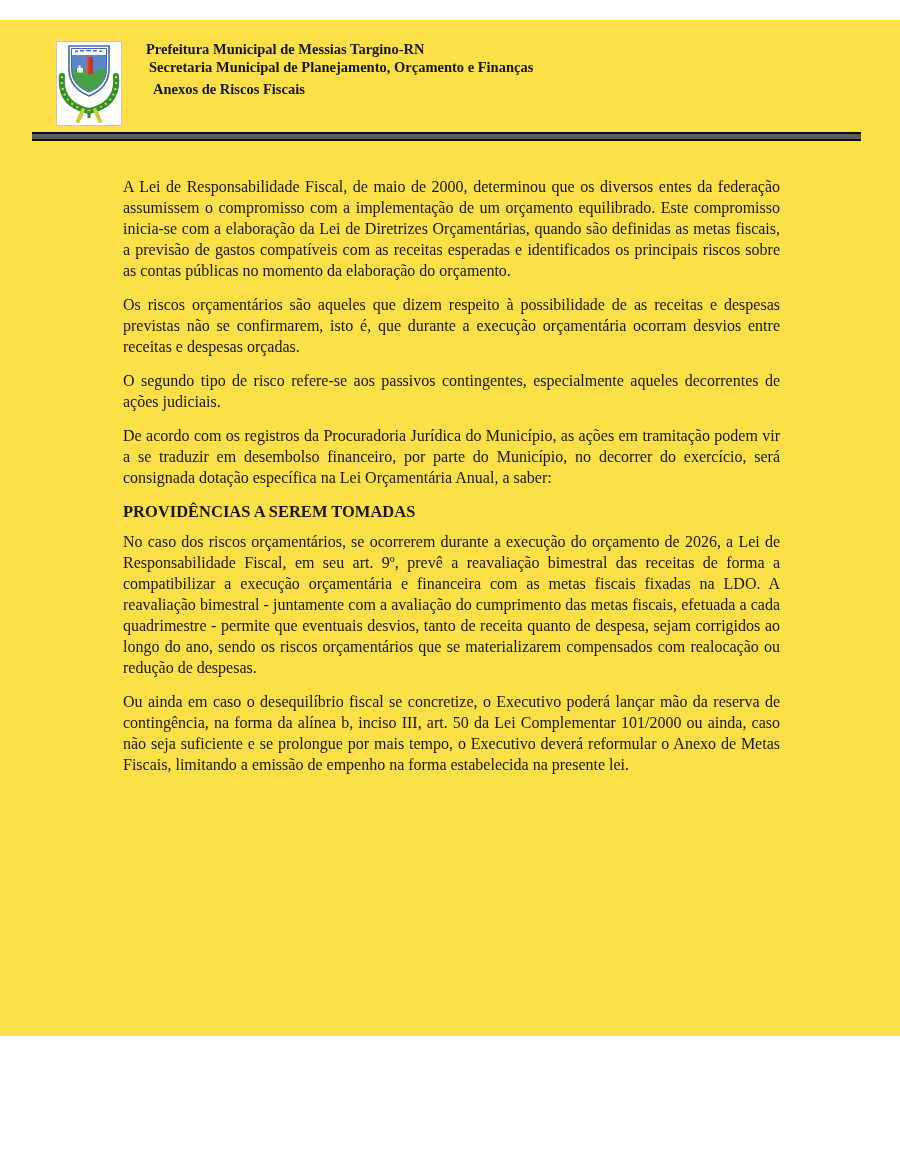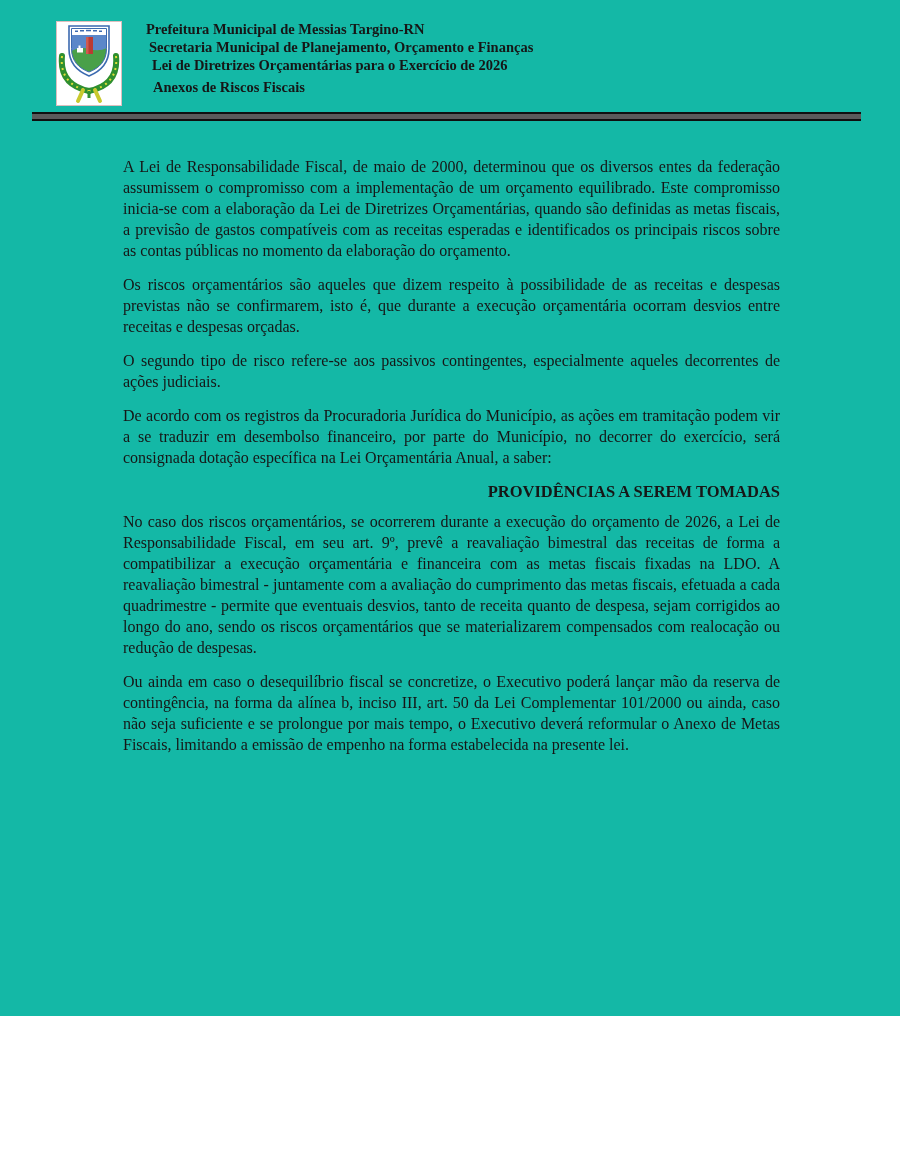--- a/index.html
+++ b/index.html
@@ -1,24 +1,25 @@
 <!DOCTYPE html>
 <html><head>
 <meta charset="utf-8">
 <style>
   * { margin: 0; padding: 0; box-sizing: border-box; }
   html, body { background: #ffffff; }
   .page {
     position: relative;
     width: 900px;
     height: 1016px;
-    background: #14b8a6;
+    background: #fde047;
     font-family: "Liberation Serif", serif;
     color: #161616;
     overflow: hidden;
+    margin-top: 20px;
   }
   .header {
     position: absolute;
     top: 18px;
     left: 56px;
     display: flex;
     align-items: flex-start;
   }
   .logo-frame {
     width: 66px;
@@ -70,21 +71,21 @@
     content: "\2022";
     position: absolute;
     left: 2px;
     top: -1px;
     font-size: 19px;
   }
   .bullets li.spaced { margin-top: 13px; }
   .section-heading {
     font-size: 16.5px;
     font-weight: bold;
-    text-align: right;
+    text-align: left;
     margin: 0 0 9px 0;
   }
 </style>
 </head>
 <body>
 
 <div class="page">
 
   <div class="header">
     <div class="logo-frame">
@@ -116,21 +117,20 @@
           <rect x="30" y="16" width="2.5" height="17" fill="#d05a50"></rect>
           <rect x="21" y="27" width="6" height="4.5" fill="#ffffff"></rect>
           <rect x="22.5" y="24.5" width="2" height="3" fill="#ffffff"></rect>
         </g>
         <path d="M15.5 7.5 h35 v20 c0 12.5 -7 19.5 -17.5 23.5 c-10.5 -4 -17.5 -11 -17.5 -23.5 z" fill="none" stroke="#3c6ab0" stroke-width="1"></path>
       </svg>
     </div>
     <div class="header-text">
       <div class="header-line hl-0">Prefeitura Municipal de Messias Targino-RN</div>
       <div class="header-line hl-1">Secretaria Municipal de Planejamento, Orçamento e Finanças</div>
-      <div class="header-line hl-2">Lei de Diretrizes Orçamentárias para o Exercício de 2026</div>
       <div class="header-line hl-3">Anexos de Riscos Fiscais</div>
     </div>
   </div>
 
   <div class="rule"></div>
 
   <div class="content">
     <p>A Lei de Responsabilidade Fiscal, de maio de 2000, determinou que os diversos entes da federação assumissem o compromisso com a implementação de um orçamento equilibrado. Este compromisso inicia-se com a elaboração da Lei de Diretrizes Orçamentárias, quando são definidas as metas fiscais, a previsão de gastos compatíveis com as receitas esperadas e identificados os principais riscos sobre as contas públicas no momento da elaboração do orçamento.</p>
     <p>Os riscos orçamentários são aqueles que dizem respeito à possibilidade de as receitas e despesas previstas não se confirmarem, isto é, que durante a execução orçamentária ocorram desvios entre receitas e despesas orçadas.</p>
     <p>O segundo tipo de risco refere-se aos passivos contingentes, especialmente aqueles decorrentes de ações judiciais.</p>

